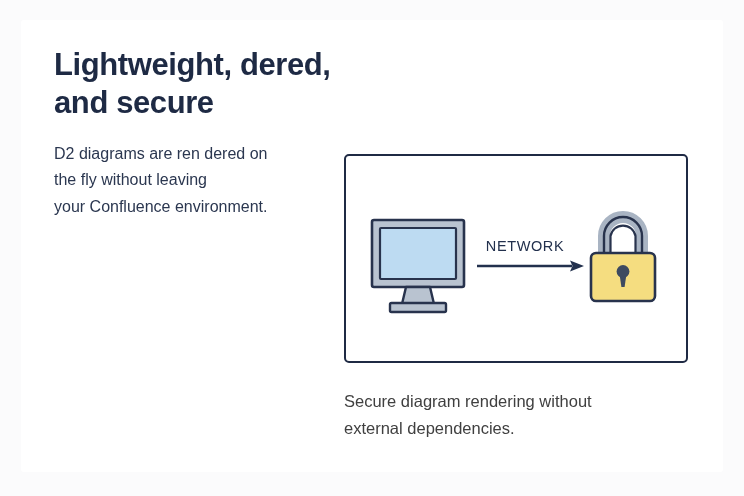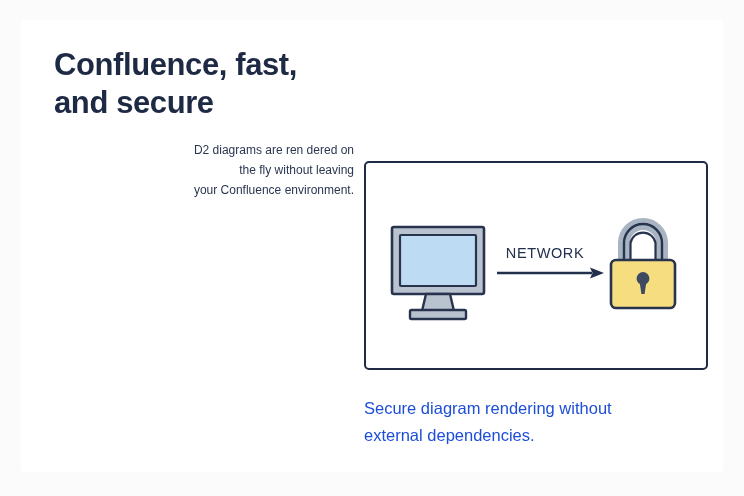--- a/index.html
+++ b/index.html
@@ -46,35 +46,33 @@
     margin: 26px 0 0 0;
     font-size: 18.5px;
     font-weight: 400;
     line-height: 1.52;
     color: #1f2b45;
     white-space: pre-line;
   }
 
   .bodytext {
     margin: 18px 0 0 0;
-    font-size: 12px;
+    font-size: 16px;
     font-weight: 400;
     line-height: 1.66;
     color: #2b3750;
     white-space: pre-line;
-    text-align: right;
   }
 
   
   .right-col {
     position: absolute;
     left: 323px;
-    top: 141px;
+    top: 134px;
     width: 360px;
-    margin-left: 20px;
   }
 
   .diagram-frame {
     position: relative;
     width: 344px;
     height: 209px;
     border: 2px solid #1f2a44;
     border-radius: 5px;
     background: #ffffff;
     box-sizing: border-box;
@@ -83,32 +81,32 @@
   .diagram-svg {
     position: absolute;
     left: 0;
     top: 0;
   }
 
   .caption {
     margin-top: 25px;
     font-size: 16.5px;
     line-height: 1.65;
-    color: #1d4ed8;
+    color: #404040;
     white-space: pre-line;
     width: 330px;
   }
 </style>
 </head>
 <body>
 
 <div class="slide-card">
 
   <div class="left-col">
-    <h1 class="headline">Confluence, fast,
+    <h1 class="headline">Lightweight, dered,
 and secure</h1>
 
 
     <p class="bodytext">D2 diagrams are ren dered on
 the fly without leaving
 your Confluence environment.</p>
   </div>
 
   <div class="right-col">
 

